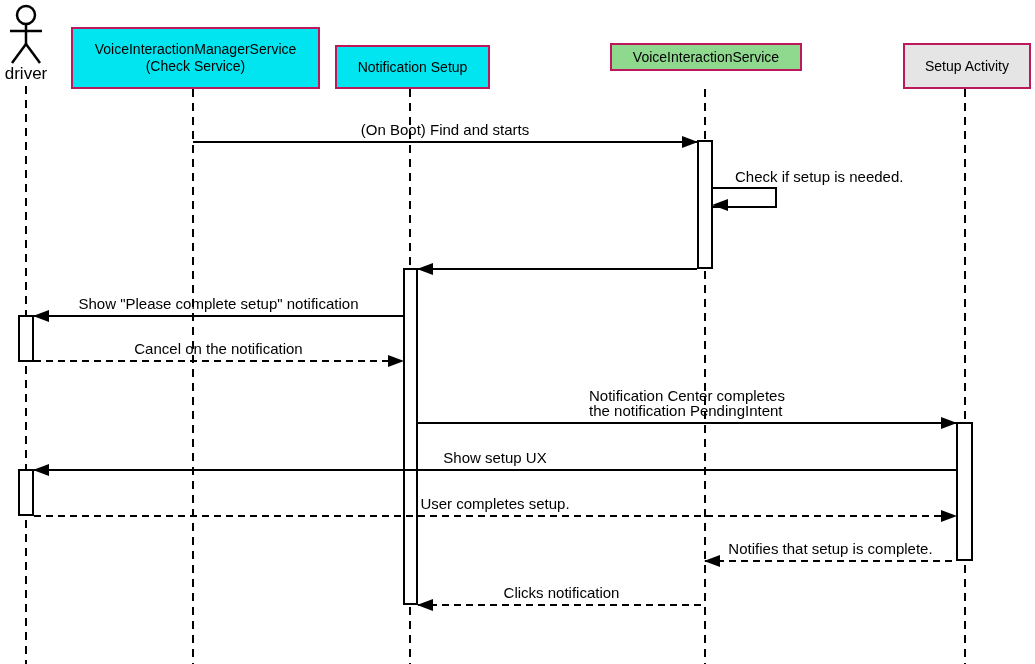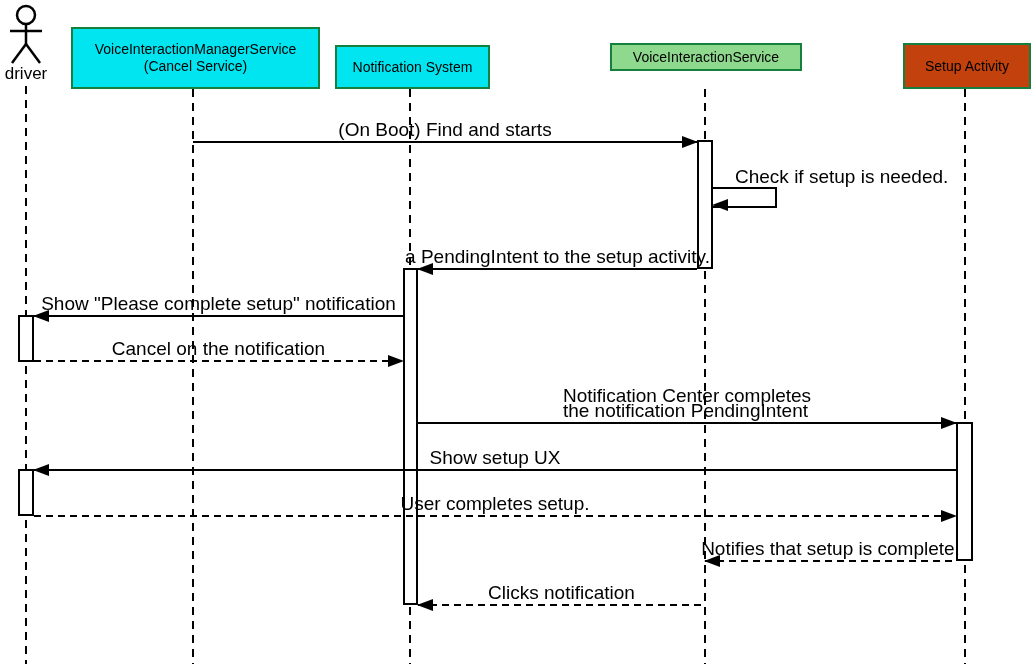--- a/index.html
+++ b/index.html
@@ -7,39 +7,39 @@
     position:relative;width:1035px;height:664px;background:#ffffff;overflow:hidden;
     font-family:"Liberation Sans", sans-serif;color:#000;
   }
   
   .lifeline{
     position:absolute;width:2px;z-index:0;
     background:repeating-linear-gradient(to bottom,#000 0 8px,transparent 8px 14px);
   }
   
   .pbox{
-    position:absolute;border:2px solid #15803d;box-sizing:border-box;z-index:3;
+    position:absolute;border:2px solid #be185d;box-sizing:border-box;z-index:3;
     display:flex;flex-direction:column;align-items:center;justify-content:center;
     font-size:14px;line-height:17px;text-align:left;
   }
   
   .activation{
     position:absolute;background:#ffffff;border:2px solid #000;box-sizing:border-box;z-index:1;
   }
   
   .msg{position:absolute;height:2px;z-index:2;}
   .msg.solid{background:#000;}
   .msg.dashed{background:repeating-linear-gradient(to right,#000 0 7px,transparent 7px 12px);}
   .arrow-r{position:absolute;right:-1px;top:-5px;width:0;height:0;
     border-top:6px solid transparent;border-bottom:6px solid transparent;border-left:16px solid #000;}
   .arrow-l{position:absolute;left:-1px;top:-5px;width:0;height:0;
     border-top:6px solid transparent;border-bottom:6px solid transparent;border-right:16px solid #000;}
   .lbl{
     position:absolute;bottom:6px;left:50%;transform:translateX(-50%);
-    white-space:nowrap;font-size:19px;line-height:15px;text-align:center;
+    white-space:nowrap;font-size:15px;line-height:15px;text-align:center;
   }
   .lbl.multi{text-align:left;}
   .lbl.multi span{display:block;}
   
   .selfmsg{
     position:absolute;left:713px;top:187px;width:64px;height:21px;z-index:2;
     border:2px solid #000;border-left:none;box-sizing:border-box;background:transparent;
   }
   .selfmsg .arrow-l{left:-1px;top:auto;bottom:-5px;}
   .selfmsg .lbl{left:22px;transform:none;bottom:auto;top:-20px;text-align:center;}
@@ -65,29 +65,29 @@
       <line x1="22" y1="20" x2="22" y2="40" stroke="#000" stroke-width="2.5"></line>
       <line x1="6" y1="27" x2="38" y2="27" stroke="#000" stroke-width="2.5"></line>
       <line x1="22" y1="40" x2="8" y2="59" stroke="#000" stroke-width="2.5"></line>
       <line x1="22" y1="40" x2="36" y2="59" stroke="#000" stroke-width="2.5"></line>
     </svg>
     <div class="actor-label">driver</div>
   </div>
 
   <div class="pbox" style="left: 71px; top: 27px; width: 249px; height: 62px; background-color: rgb(0, 229, 240);">
     <span>VoiceInteractionManagerService</span>
-    <span>(Cancel Service)</span>
+    <span>(Check Service)</span>
   </div>
   <div class="pbox" style="left: 335px; top: 45px; width: 155px; height: 44px; background-color: rgb(0, 229, 240);">
-    <span>Notification System</span>
+    <span>Notification Setup</span>
   </div>
   <div class="pbox" style="left: 610px; top: 43px; width: 192px; height: 28px; background-color: rgb(143, 217, 143);">
     <span>VoiceInteractionService</span>
   </div>
-  <div class="pbox" style="left: 903px; top: 43px; width: 128px; height: 46px; background-color: #c2410c;">
+  <div class="pbox" style="left: 903px; top: 43px; width: 128px; height: 46px; background-color: #e5e5e5;">
     <span>Setup Activity</span>
   </div>
 
   <div class="activation" style="left:697px;top:140px;width:16px;height:129px;"></div>
   <div class="activation" style="left:403px;top:268px;width:15px;height:337px;"></div>
   <div class="activation" style="left:18px;top:315px;width:16px;height:47px;"></div>
   <div class="activation" style="left:956px;top:422px;width:17px;height:139px;"></div>
   <div class="activation" style="left:18px;top:469px;width:16px;height:47px;"></div>
 
   <div class="msg solid" style="left:193px;top:141px;width:504px;">
@@ -96,21 +96,20 @@
   </div>
 
   <div class="selfmsg">
     <span class="arrow-l"></span>
     <span class="lbl">Check if setup is needed.</span>
   </div>
 
   <div class="msg solid" style="left:418px;top:268px;width:279px;">
     <span class="arrow-l"></span>
     <span class="lbl multi">
-      <span>a PendingIntent to the setup activity.</span>
     </span>
   </div>
 
   <div class="msg solid" style="left:34px;top:315px;width:369px;">
     <span class="arrow-l"></span>
     <span class="lbl">Show "Please complete setup" notification</span>
   </div>
 
   <div class="msg dashed" style="left:34px;top:360px;width:369px;">
     <span class="arrow-r"></span>

